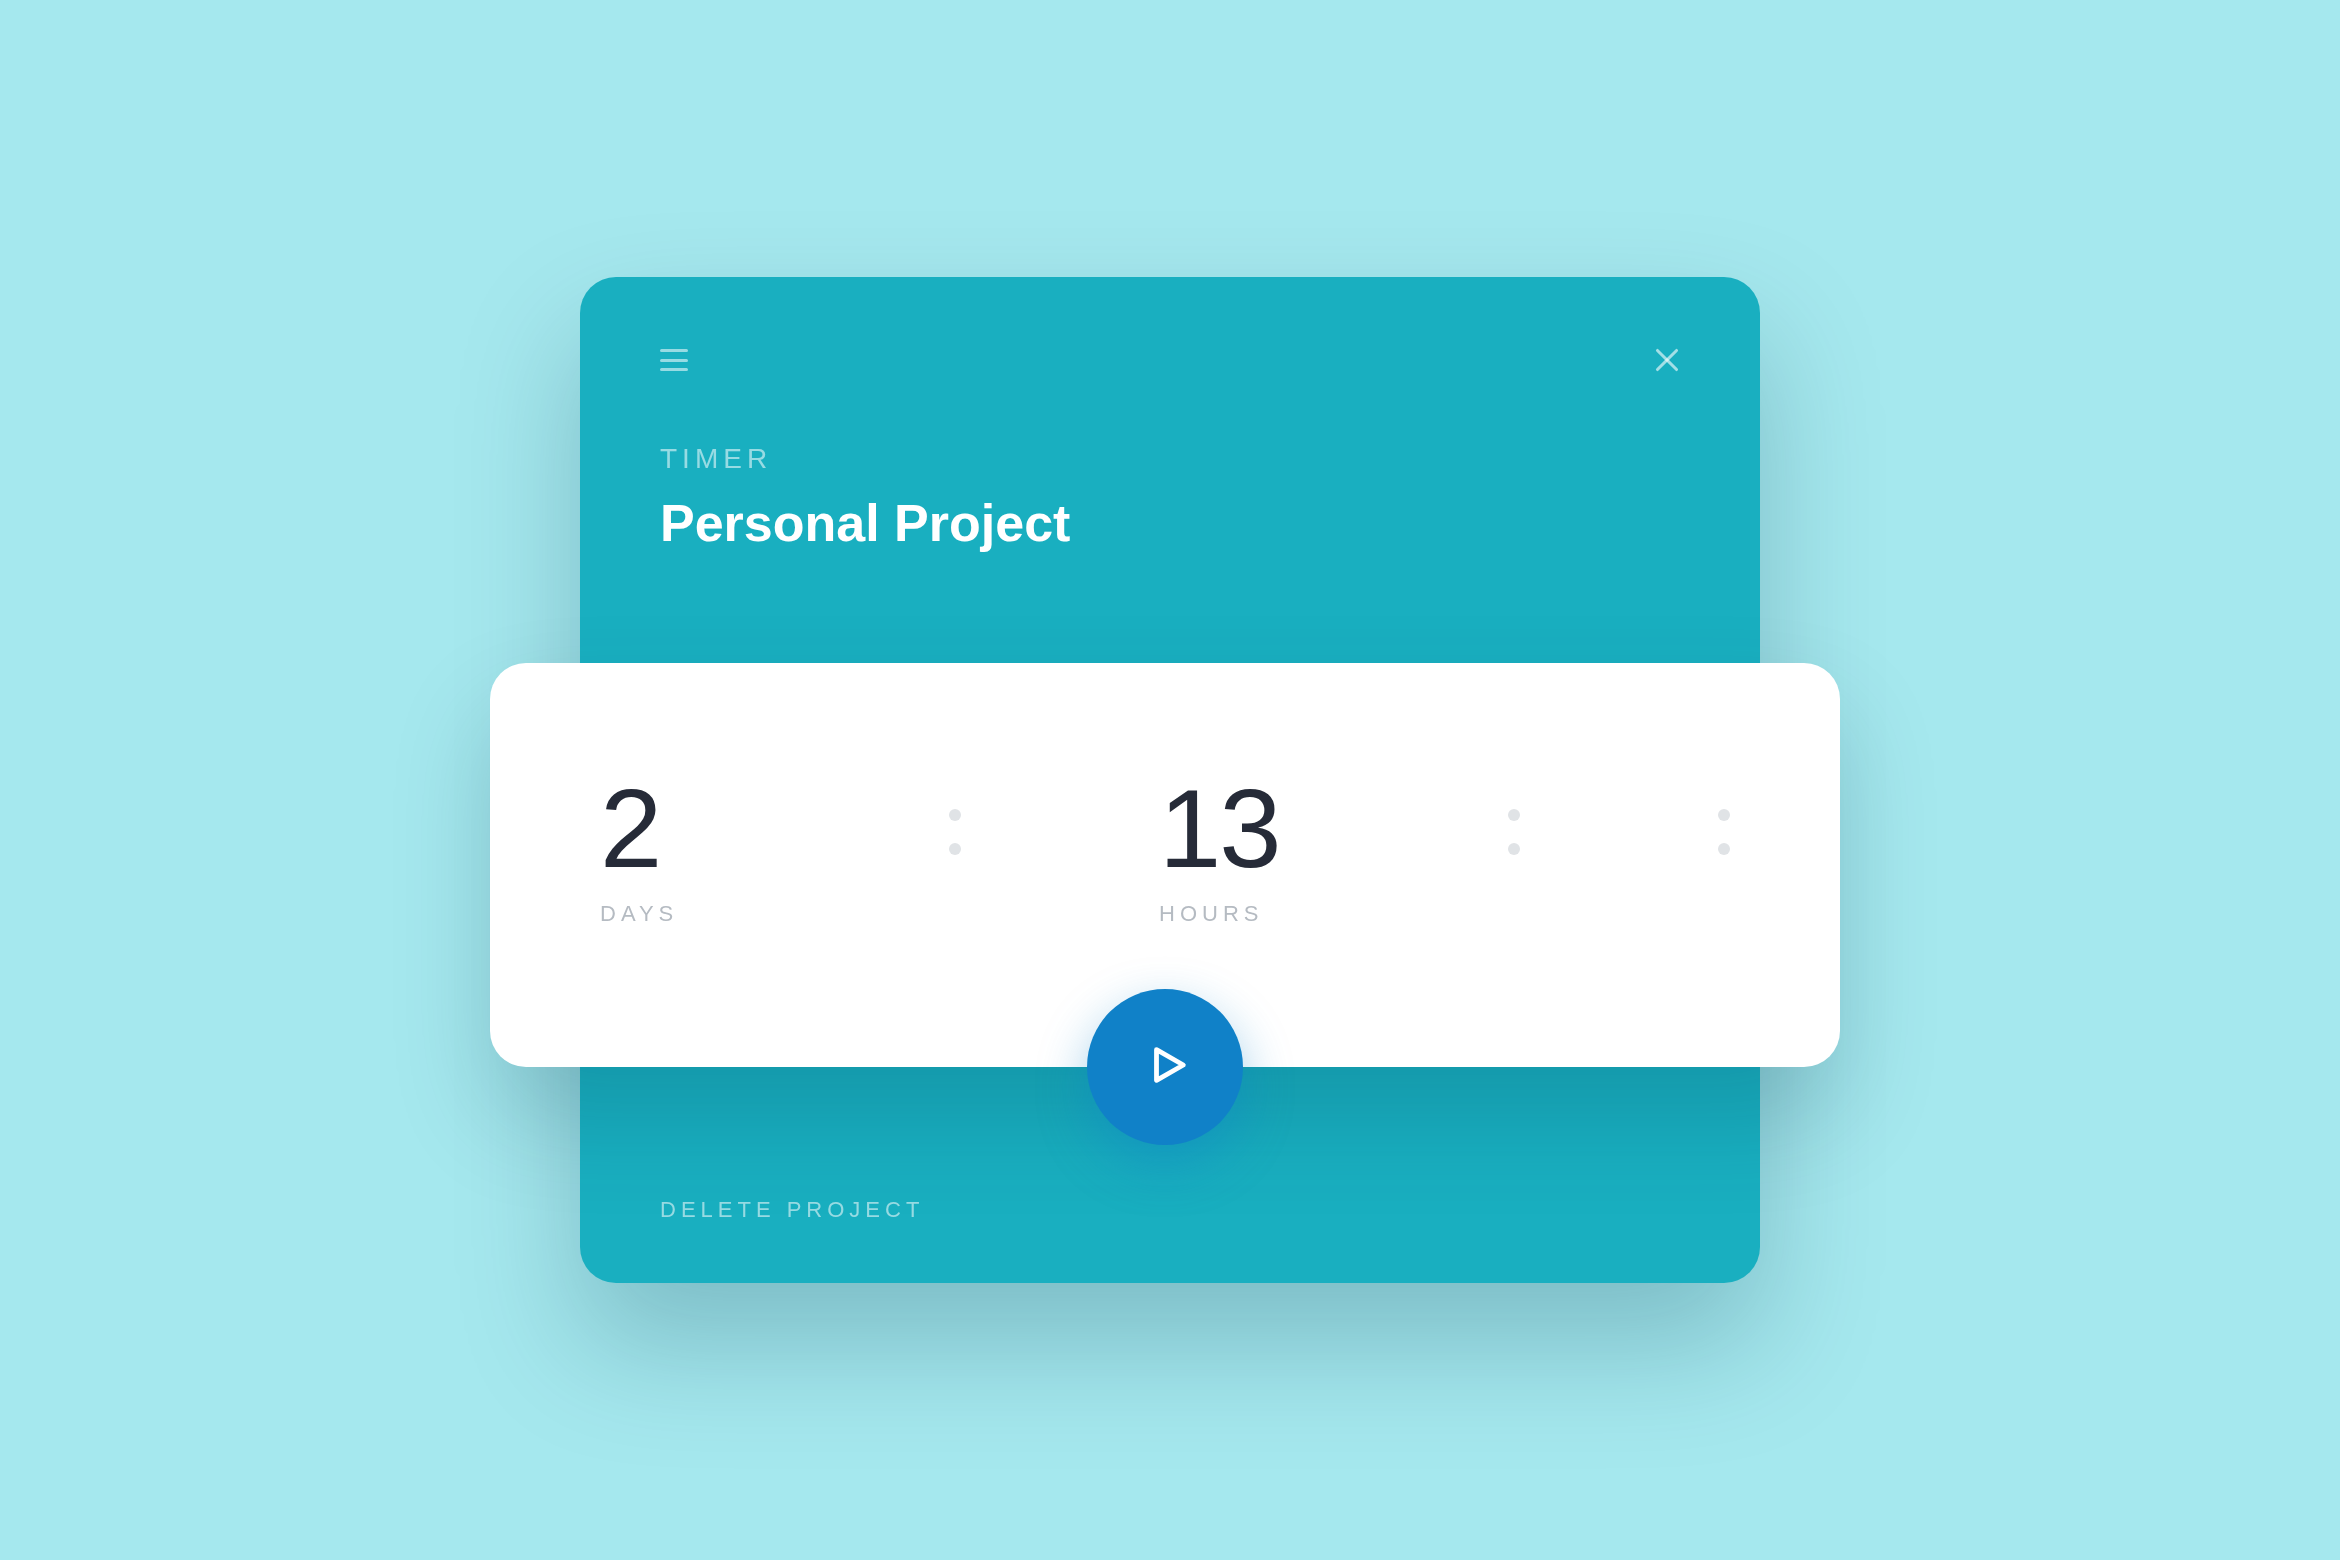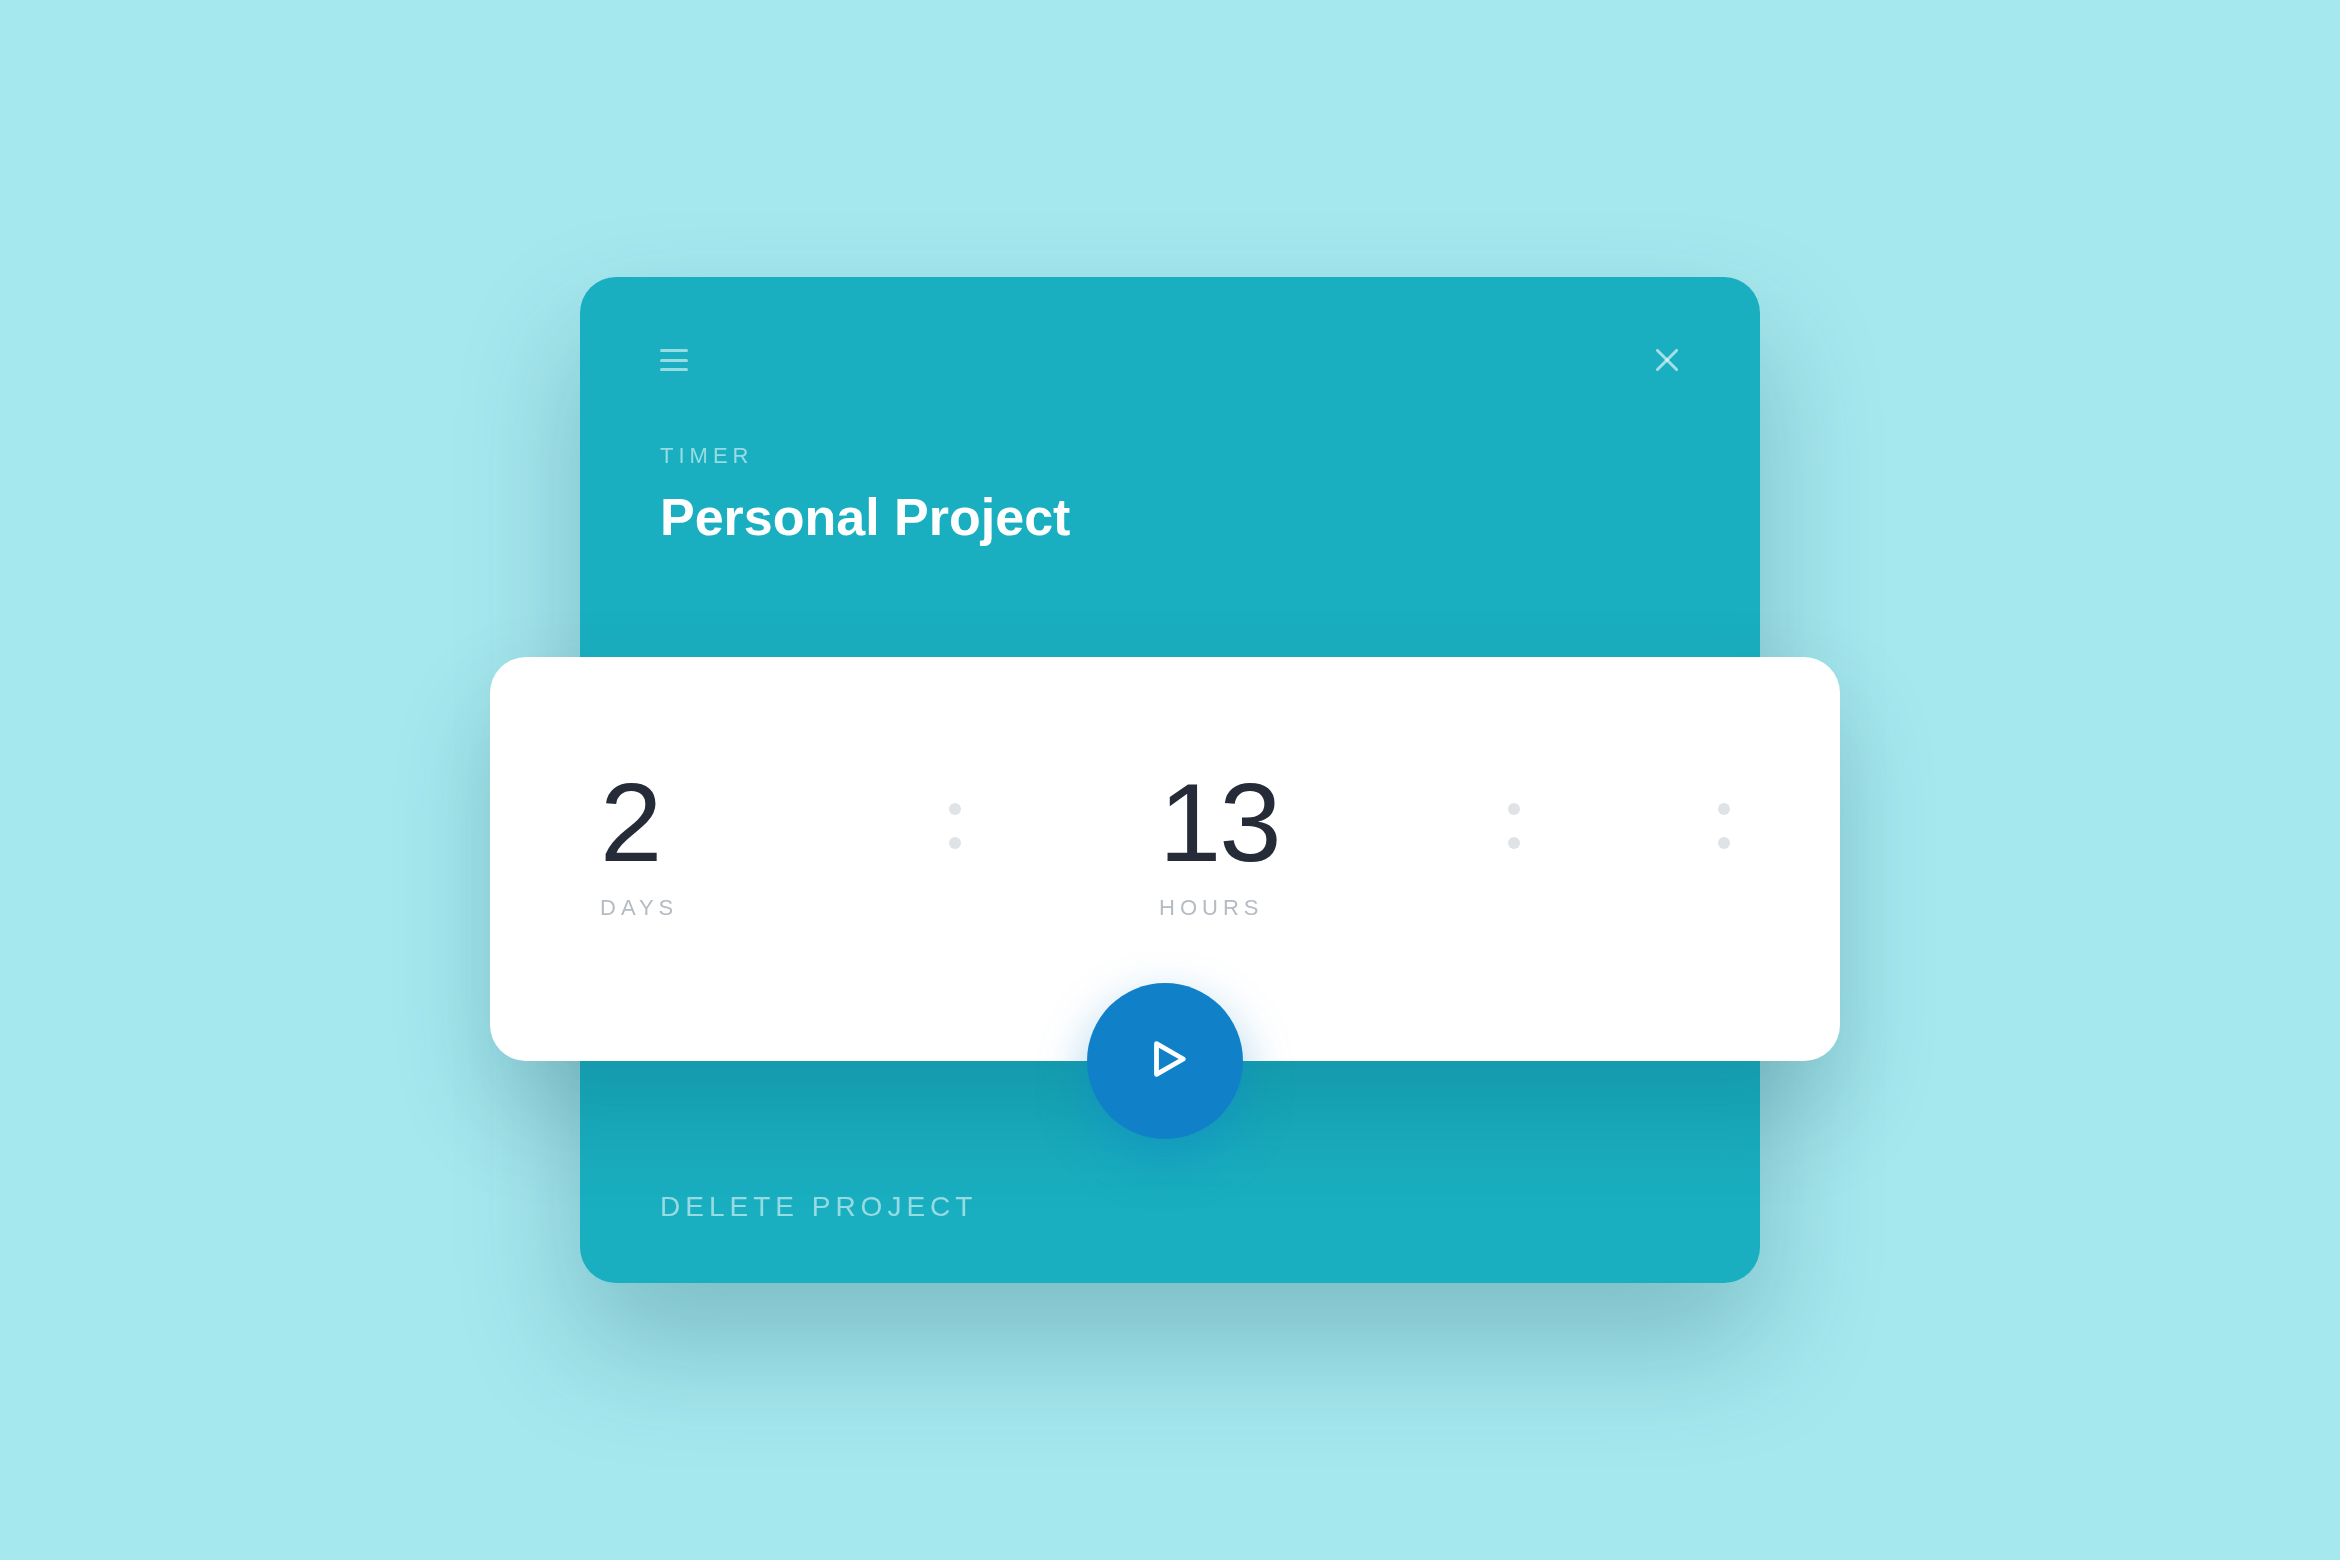--- a/index.html
+++ b/index.html
@@ -59,21 +59,21 @@
     top: 50%;
     width: 30px;
     height: 3px;
     background: rgba(255,255,255,0.6);
     border-radius: 2px;
   }
   .close-icon::before { transform: translate(-50%,-50%) rotate(45deg); }
   .close-icon::after  { transform: translate(-50%,-50%) rotate(-45deg); }
 
   .eyebrow {
-    font-size: 22px;
+    font-size: 28px;
     letter-spacing: 5px;
     color: rgba(255,255,255,0.55);
     font-weight: 500;
     margin-bottom: 18px;
   }
   .title {
     font-size: 52px;
     font-weight: 700;
     color: #ffffff;
     margin-bottom: 110px;
@@ -141,21 +141,21 @@
     box-shadow: 0 20px 50px rgba(16,129,200,0.4);
   }
   .play-button svg {
     width: 46px;
     height: 46px;
     margin-left: 6px;
   }
 
   .delete-link {
     margin-top: 130px;
-    font-size: 28px;
+    font-size: 22px;
     letter-spacing: 5px;
     color: rgba(255,255,255,0.55);
     font-weight: 500;
     cursor: pointer;
     display: inline-block;
   }
 </style>
 </head>
 <body>
 

